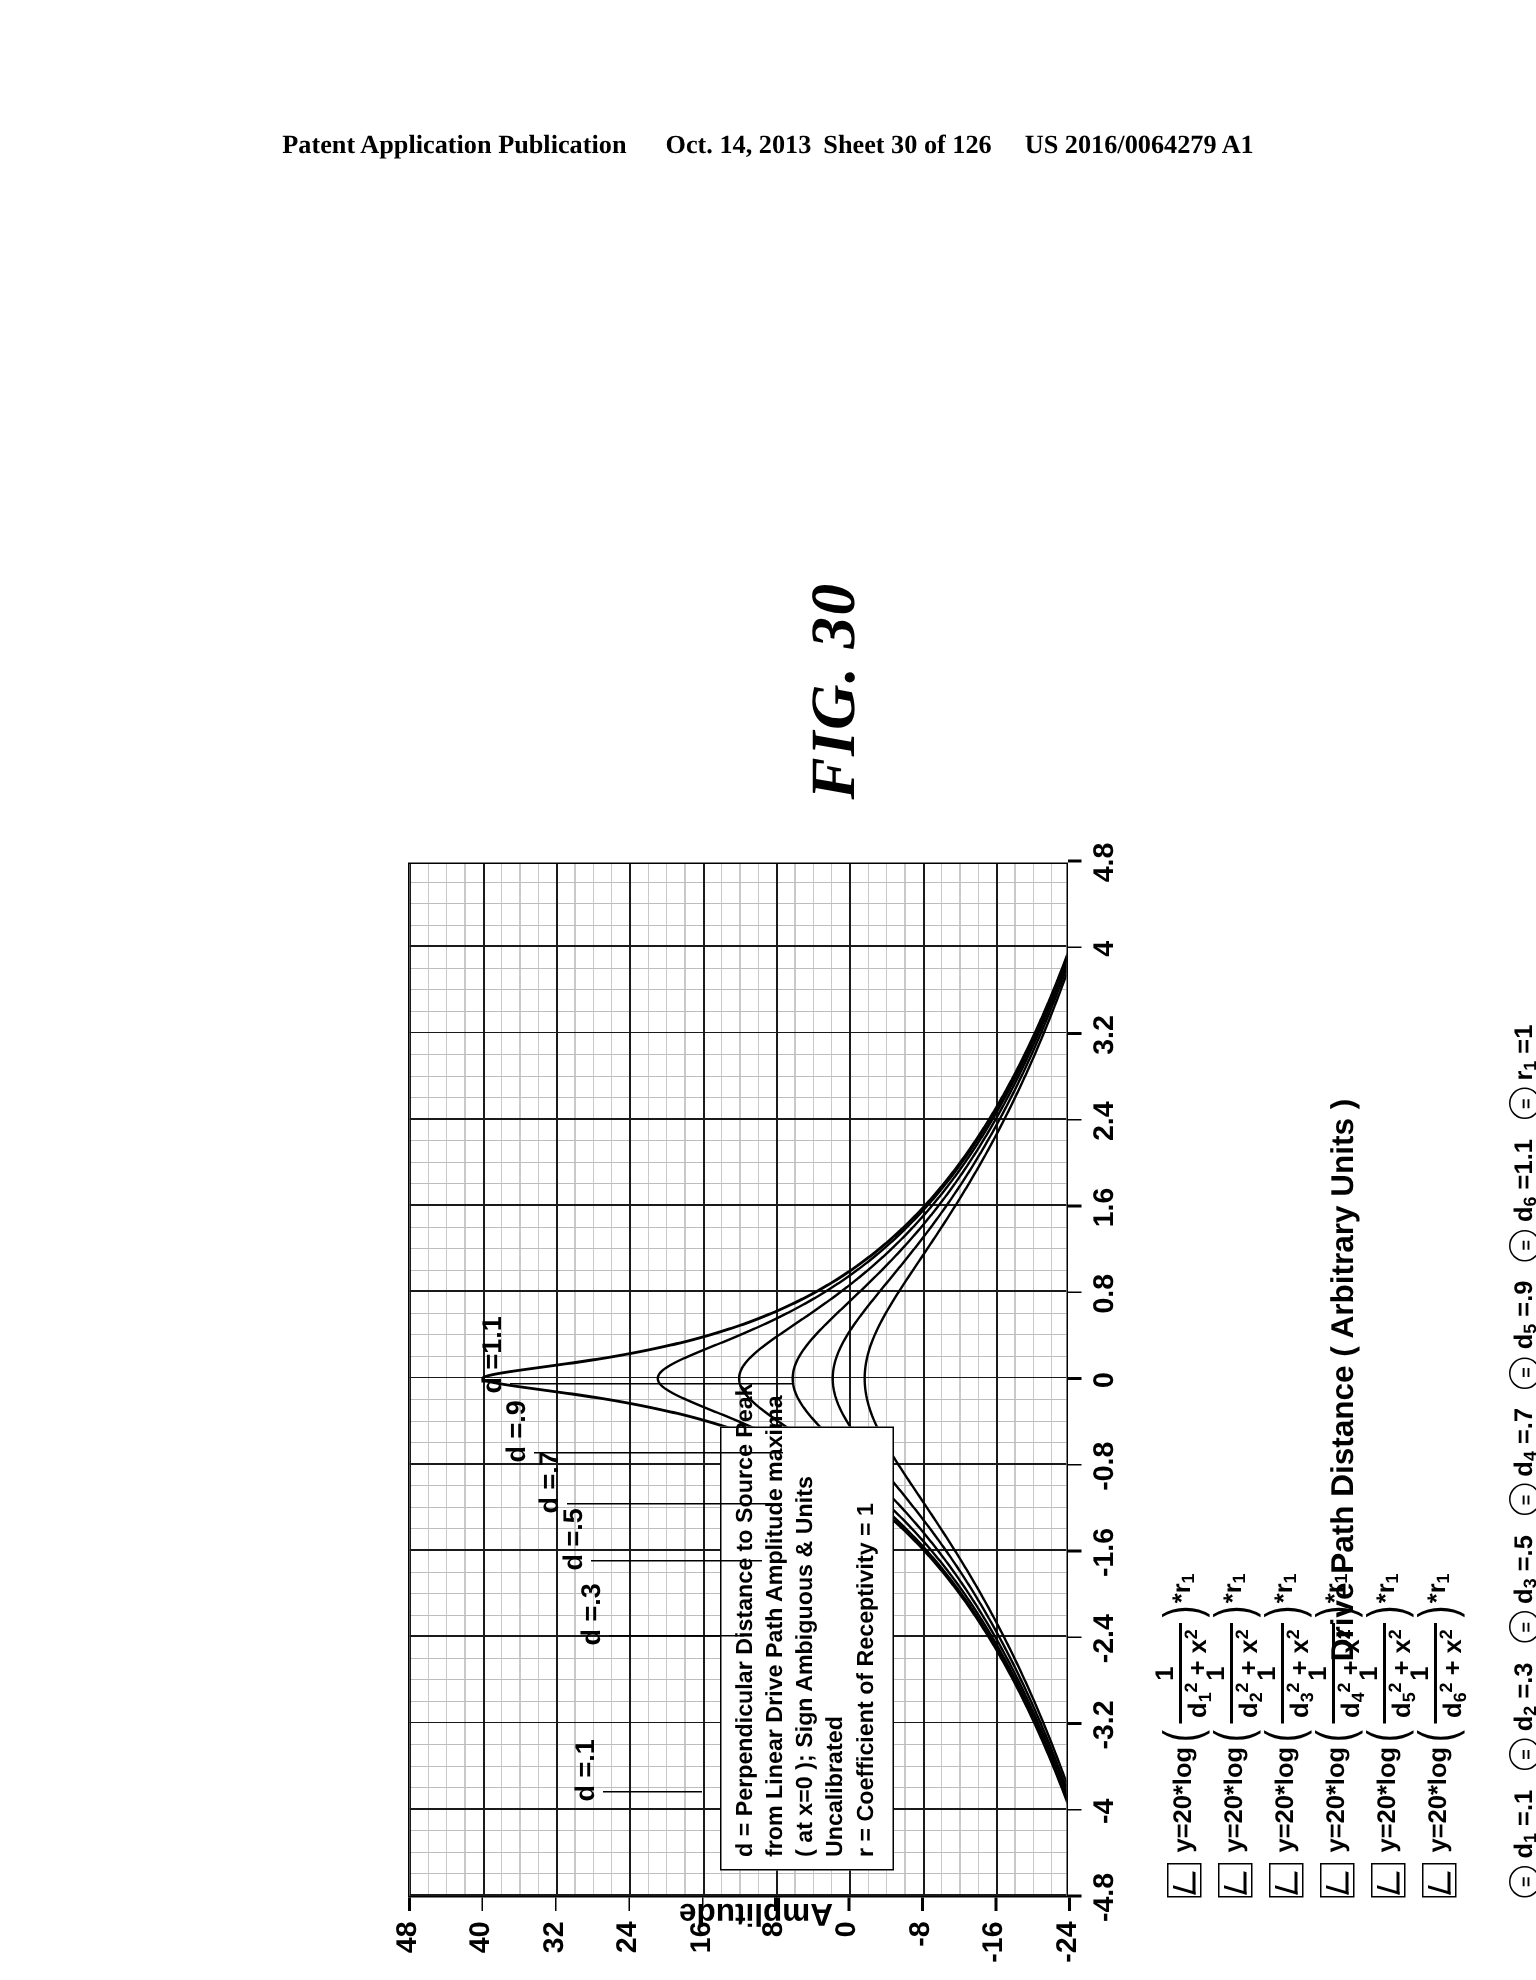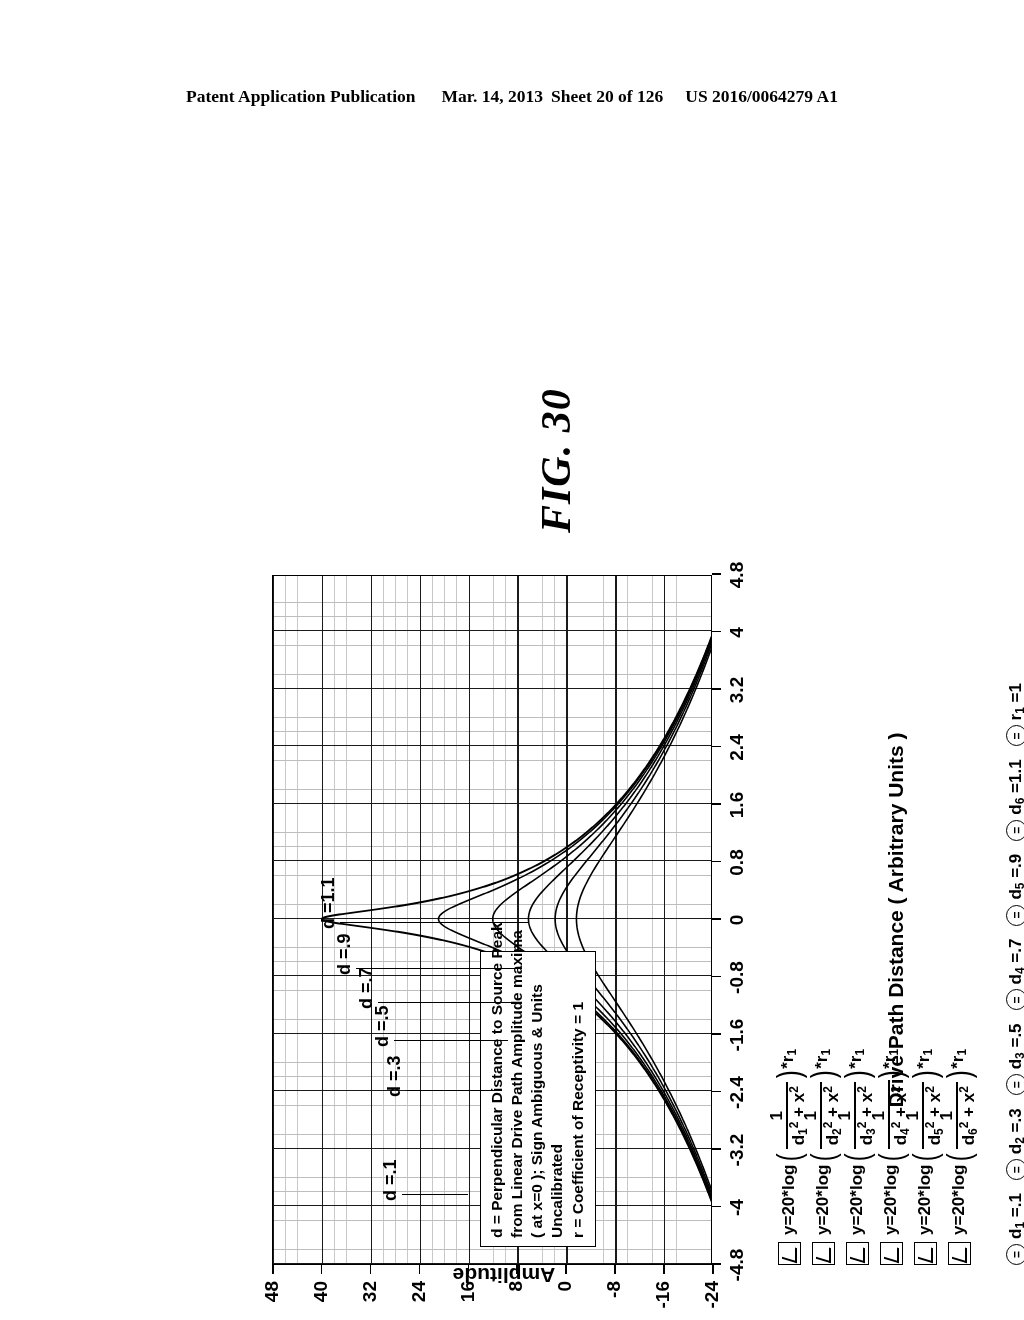--- a/index.html
+++ b/index.html
@@ -245,21 +245,21 @@
     display: flex; align-items: center; justify-content: center;
     font-size: 12px;
     line-height: 1;
     flex: 0 0 auto;
   }
 </style>
 </head>
 <body>
 
 <div id="patent-header">
-  <span class="hdr-seg">Patent Application Publication</span><span class="gap-a"></span><span class="hdr-seg">Mar. 14, 2013</span><span class="gap-b"></span><span class="hdr-seg">Sheet 20 of 126</span><span class="gap-c"></span><span class="hdr-seg">US 2016/0064279 A1</span>
+  <span class="hdr-seg">Patent Application Publication</span><span class="gap-a"></span><span class="hdr-seg">Oct. 14, 2013</span><span class="gap-b"></span><span class="hdr-seg">Sheet 30 of 126</span><span class="gap-c"></span><span class="hdr-seg">US 2016/0064279 A1</span>
 </div>
 
 <div id="figure-stage">
 
   <div id="plot-wrap">
 
     <div id="y-axis-title">Amplitude</div>
 
     <div id="plot-area">
       <div id="grid-major"></div>

